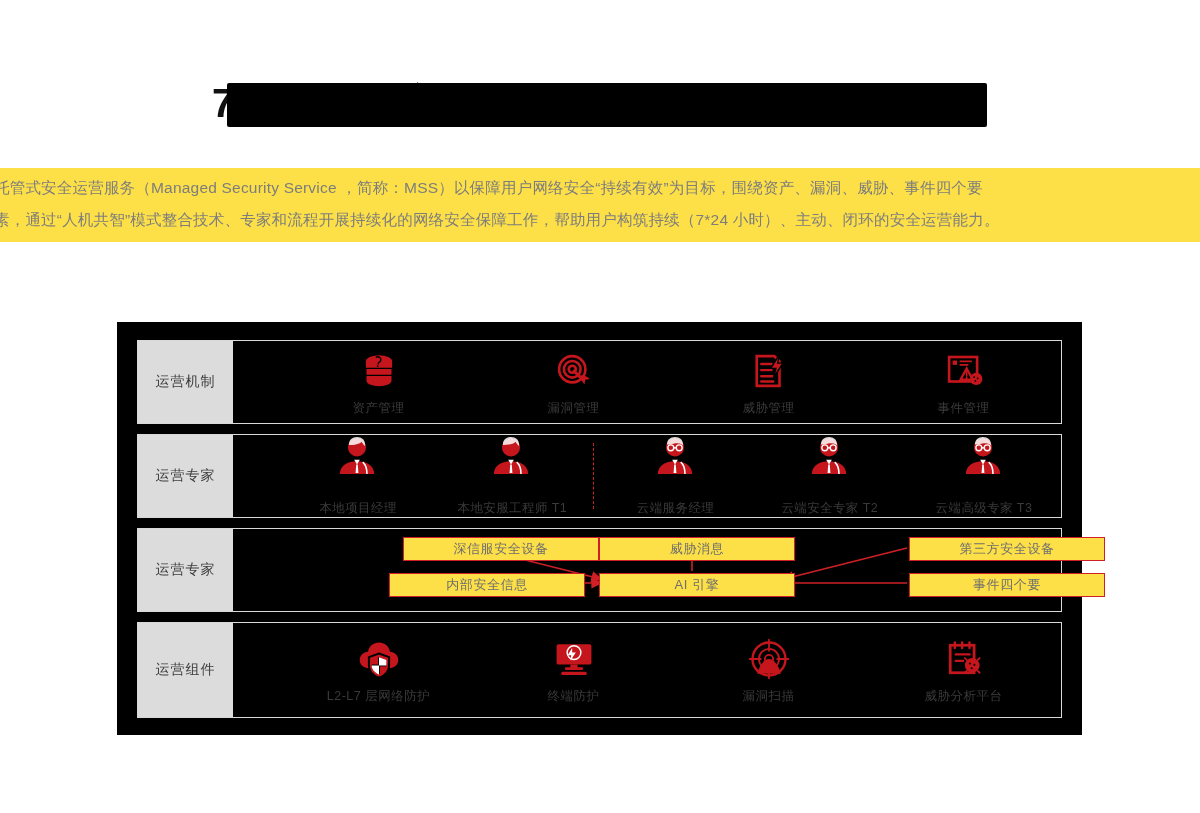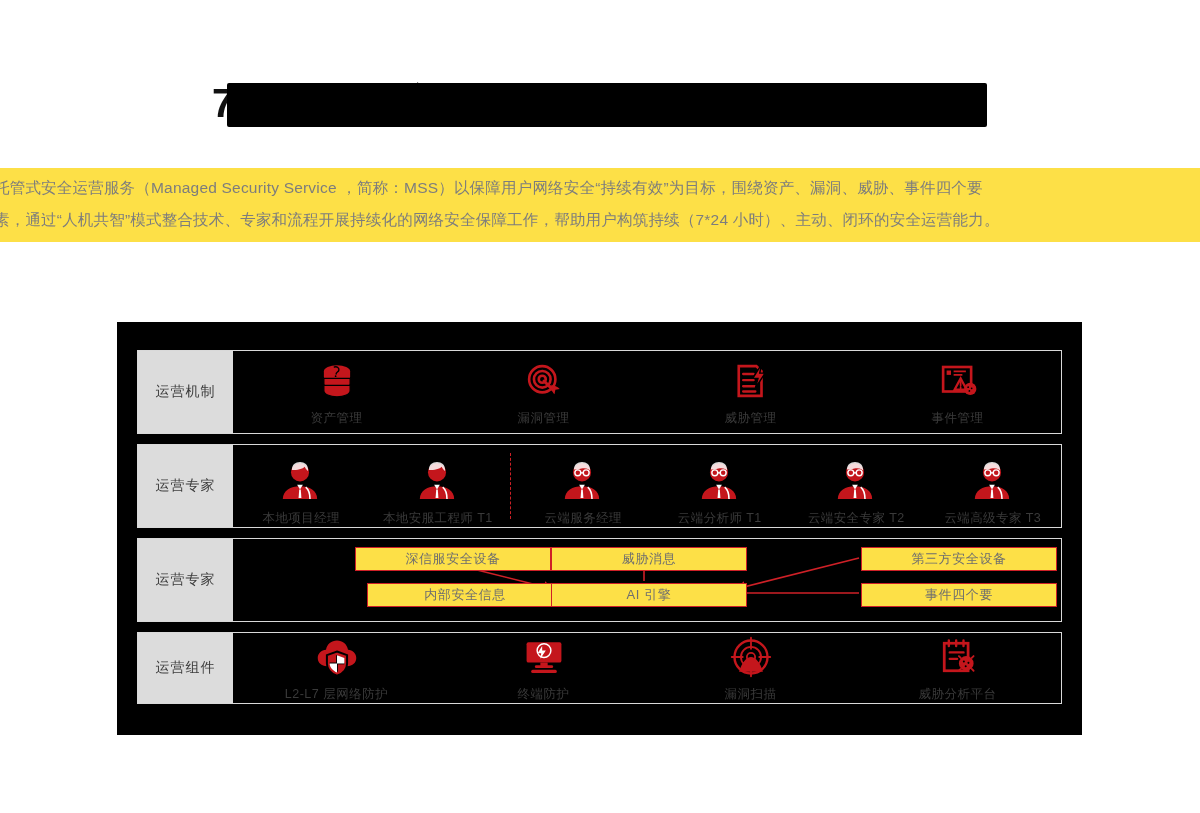--- a/index.html
+++ b/index.html
@@ -47,48 +47,49 @@
   }
   .desc-line.l1 { margin-left: -6px; }
   .desc-line.l2 { margin-left: -6px; }
 
   
   .diagram {
     position: absolute;
     left: 117px; top: 322px;
     width: 965px; height: 413px;
     background: #000000;
-    padding: 28px 20px;
+    padding: 18px 20px;
   }
   .row {
     display: flex;
     align-items: stretch;
     height: 84px;
     margin-bottom: 10px;
     border: 1px solid #d9d9d9;
     background: #000000;
   }
   .row:last-child { margin-bottom: 0; }
-  .row.tall { height: 72px; }
+  .row.tall { height: 96px; }
 
   .row-label {
     flex: 0 0 95px;
     background: #dcdcdc;
     color: #3c3c3c;
     font-size: 14px;
     display: flex;
     align-items: center;
     justify-content: center;
     letter-spacing: 1px;
   }
   .row-body {
     flex: 1 1 auto;
     position: relative;
     display: flex;
     align-items: center;
+    margin-left: 48px;
   }
 
   
   .icon-cell {
     flex: 1 1 0;
     display: flex;
     flex-direction: column;
     align-items: center;
     justify-content: center;
     gap: 6px;
@@ -104,21 +105,21 @@
     letter-spacing: .5px;
     white-space: nowrap;
   }
 
   
   .person-cell {
     flex: 1 1 0;
     display: flex;
     flex-direction: column;
     align-items: center;
-    justify-content: flex-end;
+    justify-content: space-between;
     gap: 10px;
     height: 100%;
     position: relative;
   }
   .person-cell .glyph { width: 44px; height: 40px; }
   .person-cell .cap {
     font-size: 12.5px;
     color: #3a3a3a;
     white-space: nowrap;
     letter-spacing: .4px;
@@ -279,68 +280,52 @@
               <path d="M20.7 13.5h2.6" stroke="#fff" stroke-width="1.5"></path>
               <path d="M4 41c0-9 8-13.5 18-13.5S40 32 40 41z" fill="#c4161c"></path>
               <path d="M19 26l3 5 3-5" fill="#fff"></path>
               <path d="M21.2 31h1.6l.7 9h-3z" fill="#fff"></path>
               <path d="M28 28.5c3 2.5 4.5 7 4.5 12.5" fill="none" stroke="#fff" stroke-width="1.6"></path>
             </svg>
           </span>
           <span class="cap">云端服务经理</span>
         </div>
 
+
         <div class="person-cell">
           <span class="glyph">
             <svg class="ic" width="42" height="40" viewBox="0 0 44 42">
               <circle cx="22" cy="13" r="9.5" fill="#c4161c"></circle>
               <path d="M13.5 10c0-5 3.5-8 8.5-8s8.5 3 8.5 8v1c-2-1.5-4-4-13.5-1z" fill="#fff" opacity=".85"></path>
               <circle cx="17.6" cy="13.5" r="3.1" fill="none" stroke="#fff" stroke-width="1.5"></circle>
               <circle cx="26.4" cy="13.5" r="3.1" fill="none" stroke="#fff" stroke-width="1.5"></circle>
               <path d="M20.7 13.5h2.6" stroke="#fff" stroke-width="1.5"></path>
               <path d="M4 41c0-9 8-13.5 18-13.5S40 32 40 41z" fill="#c4161c"></path>
               <path d="M19 26l3 5 3-5" fill="#fff"></path>
               <path d="M21.2 31h1.6l.7 9h-3z" fill="#fff"></path>
               <path d="M28 28.5c3 2.5 4.5 7 4.5 12.5" fill="none" stroke="#fff" stroke-width="1.6"></path>
             </svg>
           </span>
-          <span class="cap">云端分析师 T1</span>
+          <span class="cap">云端安全专家 T2</span>
         </div>
 
         <div class="person-cell">
           <span class="glyph">
             <svg class="ic" width="42" height="40" viewBox="0 0 44 42">
               <circle cx="22" cy="13" r="9.5" fill="#c4161c"></circle>
               <path d="M13.5 10c0-5 3.5-8 8.5-8s8.5 3 8.5 8v1c-2-1.5-4-4-13.5-1z" fill="#fff" opacity=".85"></path>
               <circle cx="17.6" cy="13.5" r="3.1" fill="none" stroke="#fff" stroke-width="1.5"></circle>
               <circle cx="26.4" cy="13.5" r="3.1" fill="none" stroke="#fff" stroke-width="1.5"></circle>
               <path d="M20.7 13.5h2.6" stroke="#fff" stroke-width="1.5"></path>
               <path d="M4 41c0-9 8-13.5 18-13.5S40 32 40 41z" fill="#c4161c"></path>
               <path d="M19 26l3 5 3-5" fill="#fff"></path>
               <path d="M21.2 31h1.6l.7 9h-3z" fill="#fff"></path>
               <path d="M28 28.5c3 2.5 4.5 7 4.5 12.5" fill="none" stroke="#fff" stroke-width="1.6"></path>
             </svg>
           </span>
-          <span class="cap">云端安全专家 T2</span>
-        </div>
-
-        <div class="person-cell">
-          <span class="glyph">
-            <svg class="ic" width="42" height="40" viewBox="0 0 44 42">
-              <circle cx="22" cy="13" r="9.5" fill="#c4161c"></circle>
-              <path d="M13.5 10c0-5 3.5-8 8.5-8s8.5 3 8.5 8v1c-2-1.5-4-4-13.5-1z" fill="#fff" opacity=".85"></path>
-              <circle cx="17.6" cy="13.5" r="3.1" fill="none" stroke="#fff" stroke-width="1.5"></circle>
-              <circle cx="26.4" cy="13.5" r="3.1" fill="none" stroke="#fff" stroke-width="1.5"></circle>
-              <path d="M20.7 13.5h2.6" stroke="#fff" stroke-width="1.5"></path>
-              <path d="M4 41c0-9 8-13.5 18-13.5S40 32 40 41z" fill="#c4161c"></path>
-              <path d="M19 26l3 5 3-5" fill="#fff"></path>
-              <path d="M21.2 31h1.6l.7 9h-3z" fill="#fff"></path>
-              <path d="M28 28.5c3 2.5 4.5 7 4.5 12.5" fill="none" stroke="#fff" stroke-width="1.6"></path>
-            </svg>
-          </span>
           <span class="cap">云端高级专家 T3</span>
         </div>
 
       </div>
     </div>
 
     <div class="row">
       <div class="row-label">运营专家</div>
       <div class="row-body">
         <div class="ops">
@@ -360,21 +345,21 @@
 
             <path d="M626 19 L503 50" stroke="#cf2027" stroke-width="1.6" fill="none" marker-end="url(#ah)"></path>
 
             <path d="M626 54 L503 54" stroke="#cf2027" stroke-width="1.6" fill="none" marker-end="url(#ah)"></path>
           </svg>
 
           <div class="ops-box" style="left:122px;  top:8px;  width:196px;">深信服安全设备</div>
           <div class="ops-box" style="left:318px;  top:8px;  width:196px;">威胁消息</div>
           <div class="ops-box" style="left:628px;  top:8px;  width:196px;">第三方安全设备</div>
 
-          <div class="ops-box" style="left:134px;  top:44px; width:196px;">内部安全信息</div>
+          <div class="ops-box" style="left:108px;  top:44px; width:196px;">内部安全信息</div>
           <div class="ops-box" style="left:318px;  top:44px; width:196px;">AI 引擎</div>
           <div class="ops-box" style="left:628px;  top:44px; width:196px;">事件四个要</div>
 
         </div>
       </div>
     </div>
 
     <div class="row tall">
       <div class="row-label">运营组件</div>
       <div class="row-body">

